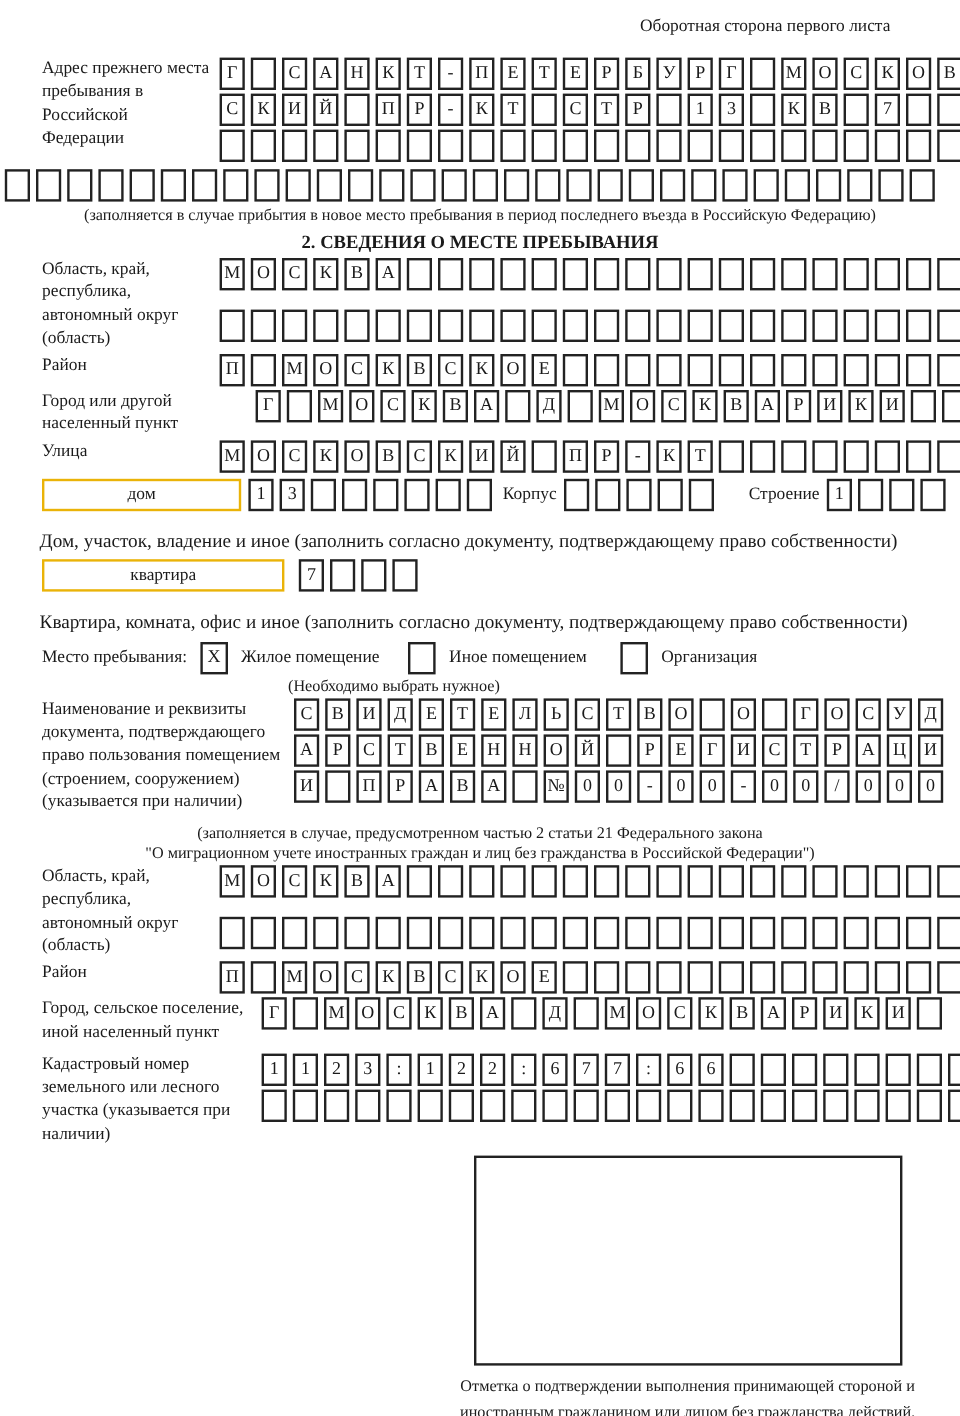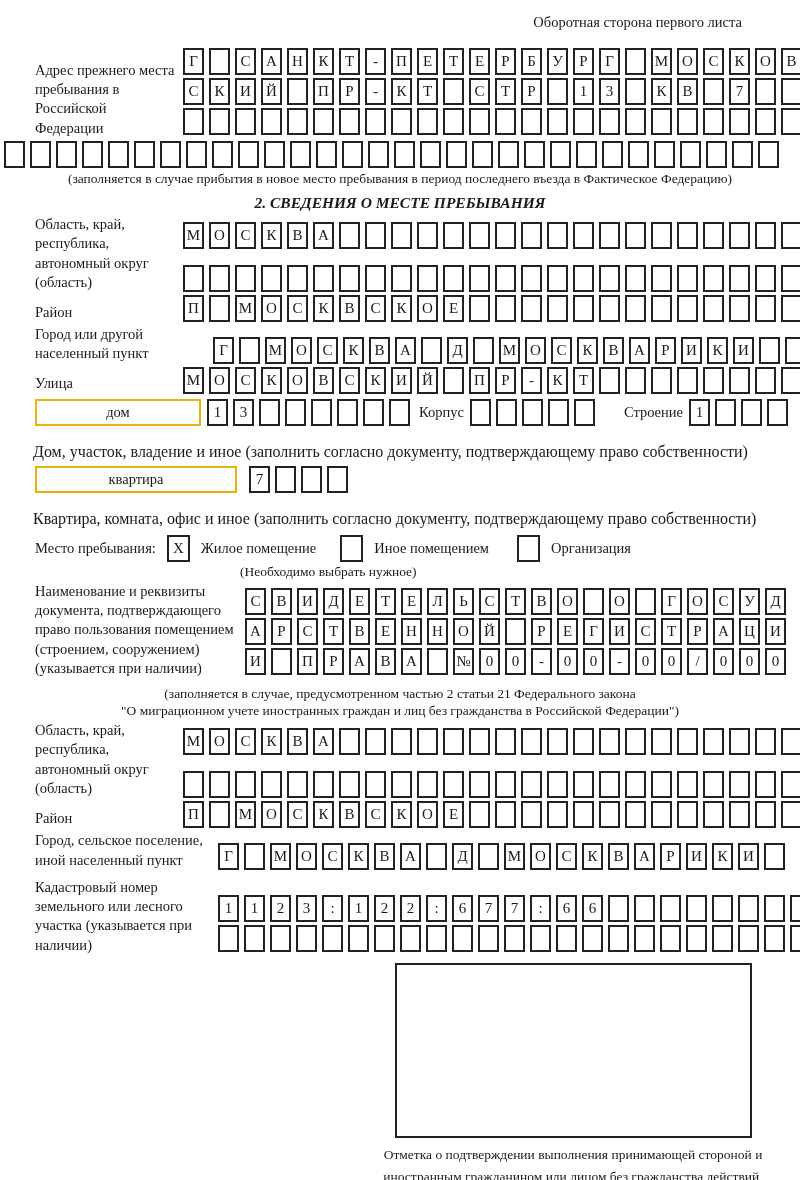--- a/index.html
+++ b/index.html
@@ -18,30 +18,30 @@
   
   .cells{display:flex;flex:none;}
   .cell{
     flex:none;box-sizing:border-box;
     width:21px;height:27px;
     border:2px solid #222;
     margin-right:5px;
     display:inline-flex;align-items:center;justify-content:center;
     font-size:15px;line-height:1;
   }
-  .form-row{display:flex;align-items:flex-end;padding-left:35px;margin-top:3px;}
+  .form-row{display:flex;align-items:flex-start;padding-left:35px;margin-top:3px;}
   .label{font-size:14.5px;line-height:1.33;flex:none;padding-right:5px;}
   .w143{width:143px;} .w173{width:173px;} .w178{width:178px;}
   .w205{width:205px;}
   .rows-col{display:flex;flex-direction:column;}
   .gap3 > .cells{margin-bottom:3px;}
   .gap16{row-gap:16px;}
   .fullrow{padding-left:4px;margin-top:3px;}
   .center-note{text-align:center;font-size:13.5px;margin-top:3px;}
-  .sec-title{text-align:center;font-weight:bold;font-size:15.5px;margin-top:7px;font-style:italic;}
+  .sec-title{text-align:center;font-weight:bold;font-size:15.5px;margin-top:7px;}
   .sub-title{text-align:center;font-weight:bold;font-size:15px;margin-top:16px;}
   
   .inline-row{display:flex;align-items:center;padding-left:35px;margin-top:5px;}
   .wide-box{
     box-sizing:border-box;height:27px;border:2px solid #eab308;
     display:inline-flex;align-items:center;justify-content:center;
     font-size:14.5px;flex:none;
   }
   .house-box{width:166px;margin-right:6px;}
   .apt-box{width:202px;margin-right:12px;}
@@ -185,21 +185,21 @@
       <span class="cell"></span>
       <span class="cell"></span>
       <span class="cell"></span>
       <span class="cell"></span>
       <span class="cell"></span>
       <span class="cell"></span>
       <span class="cell"></span>
       <span class="cell"></span>
       <span class="cell"></span>
     </div>
-  <div class="center-note">(заполняется в случае прибытия в новое место пребывания в период последнего въезда в Фактическое Федерацию)</div>
+  <div class="center-note">(заполняется в случае прибытия в новое место пребывания в период последнего въезда в Российскую Федерацию)</div>
 
   <div class="sec-title">2. СВЕДЕНИЯ О МЕСТЕ ПРЕБЫВАНИЯ</div>
 
   <div class="form-row">
     <div class="label w143">Область, край, республика, автономный округ (область)</div>
     <div class="rows-col gap16">
       <div class="cells">
           <span class="cell">М</span>
           <span class="cell">О</span>
           <span class="cell">С</span>

